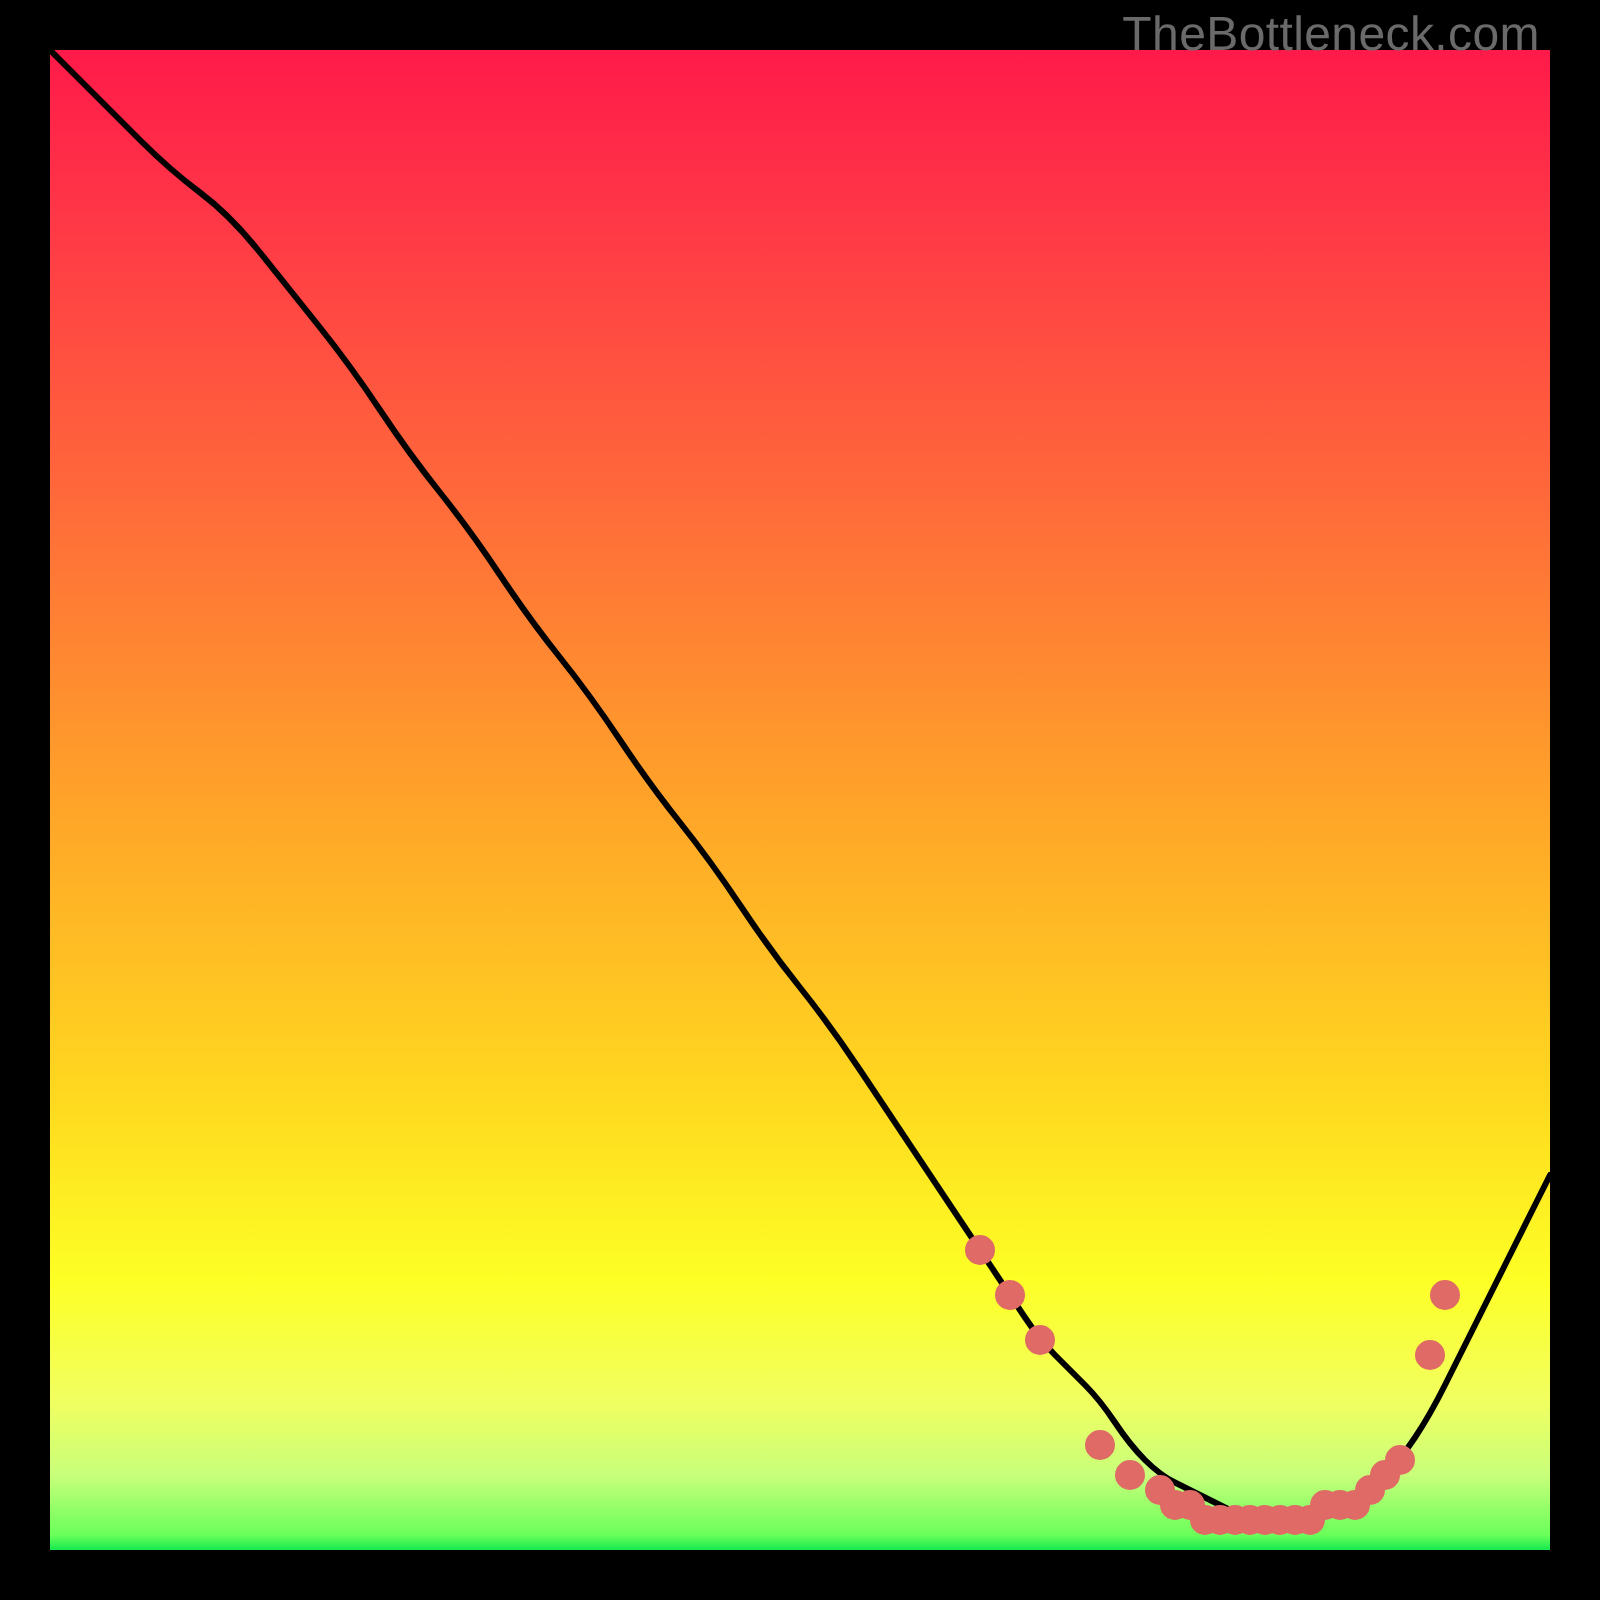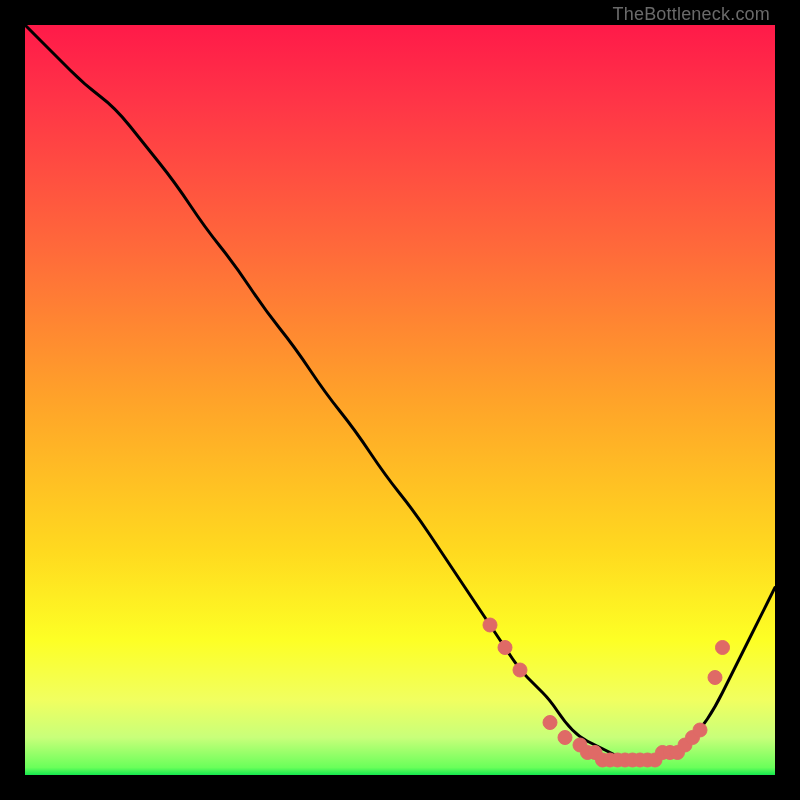--- a/index.html
+++ b/index.html
@@ -37,21 +37,21 @@
       var(--c-7) 95%,
       var(--c-8) 99%,
       var(--c-bot) 100%
     );
   }
   .watermark {
     position: absolute;
     top: 4px;
     right: 30px;
     font-family: Arial, Helvetica, sans-serif;
-    font-size: 18px;
+    font-size: 24px;
     color: #6a6a6a;
     letter-spacing: 0.2px;
     user-select: none;
   }
   svg.curve {
     position: absolute;
     left: 0;
     top: 0;
     width: 750px;
     height: 750px;

